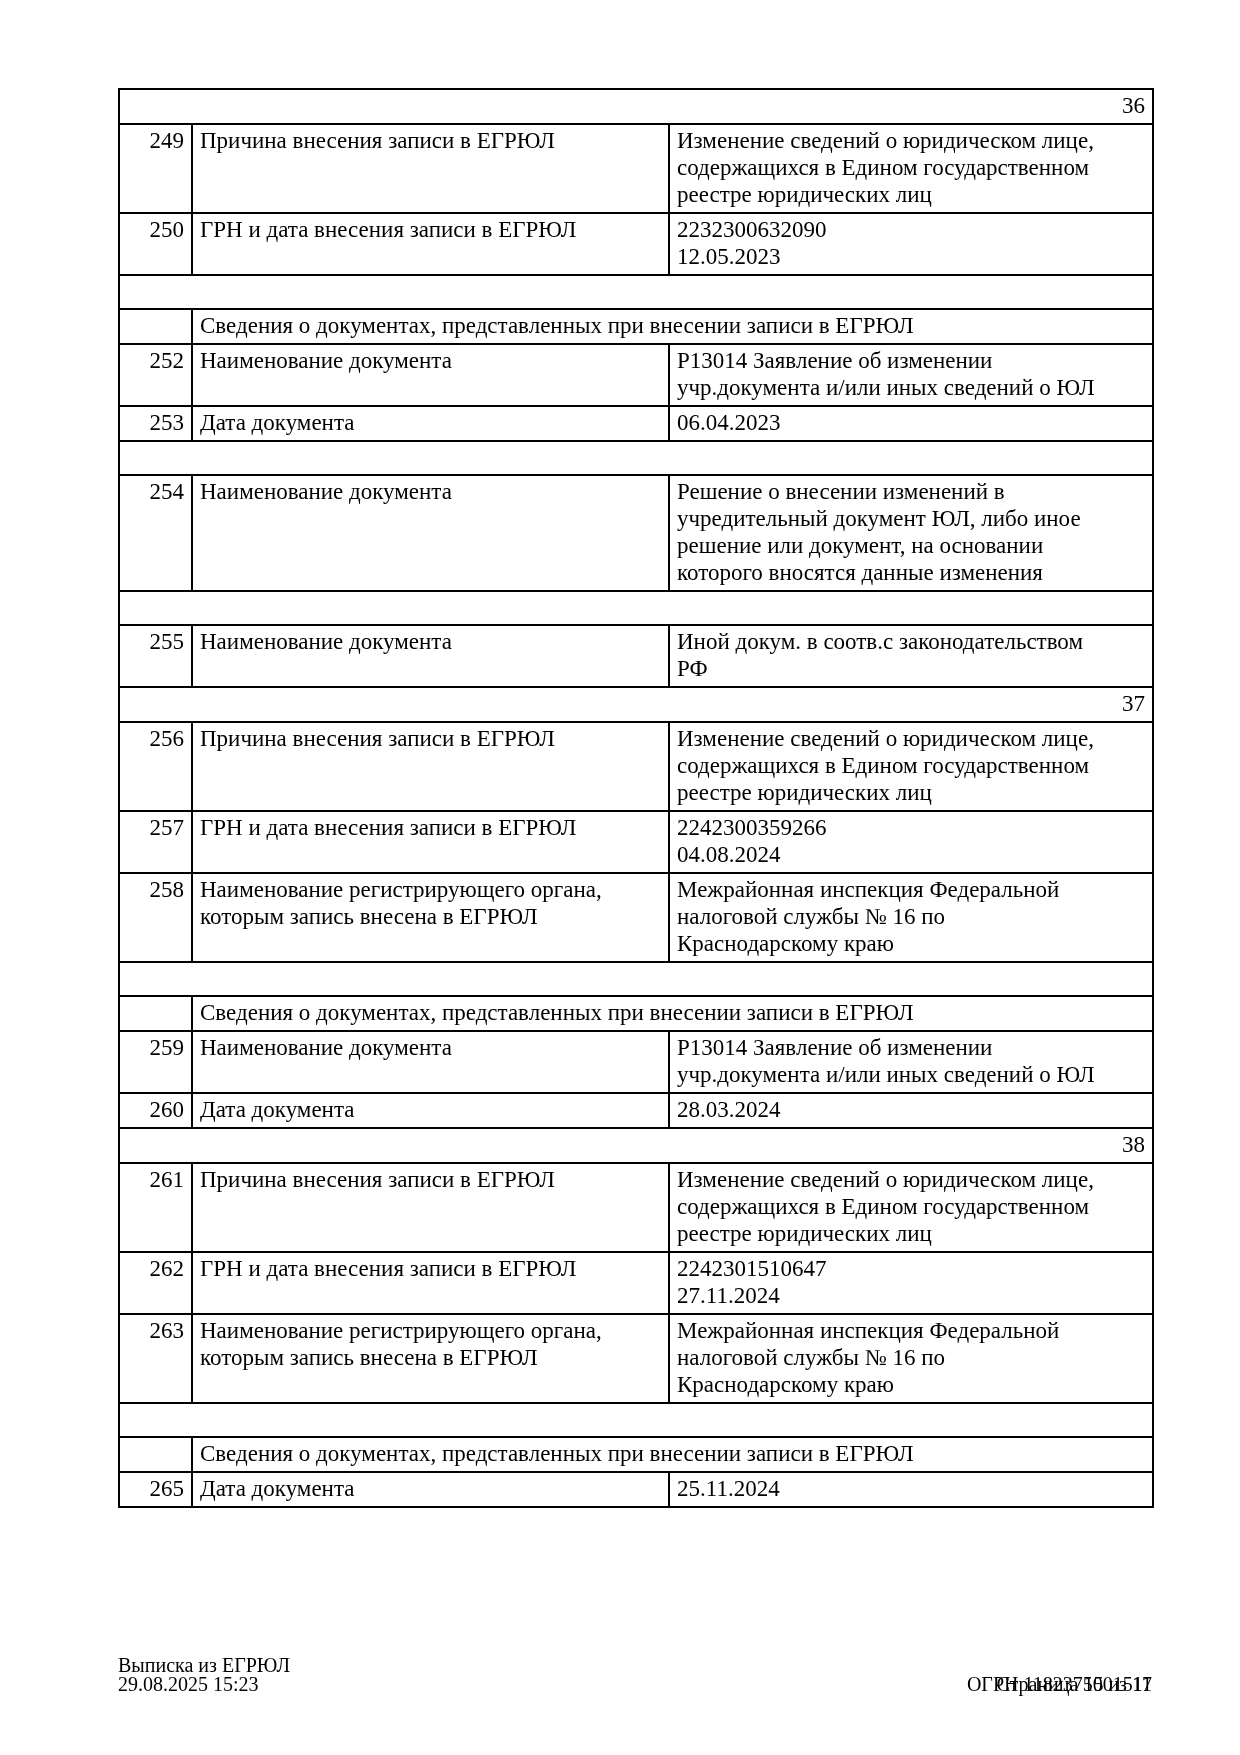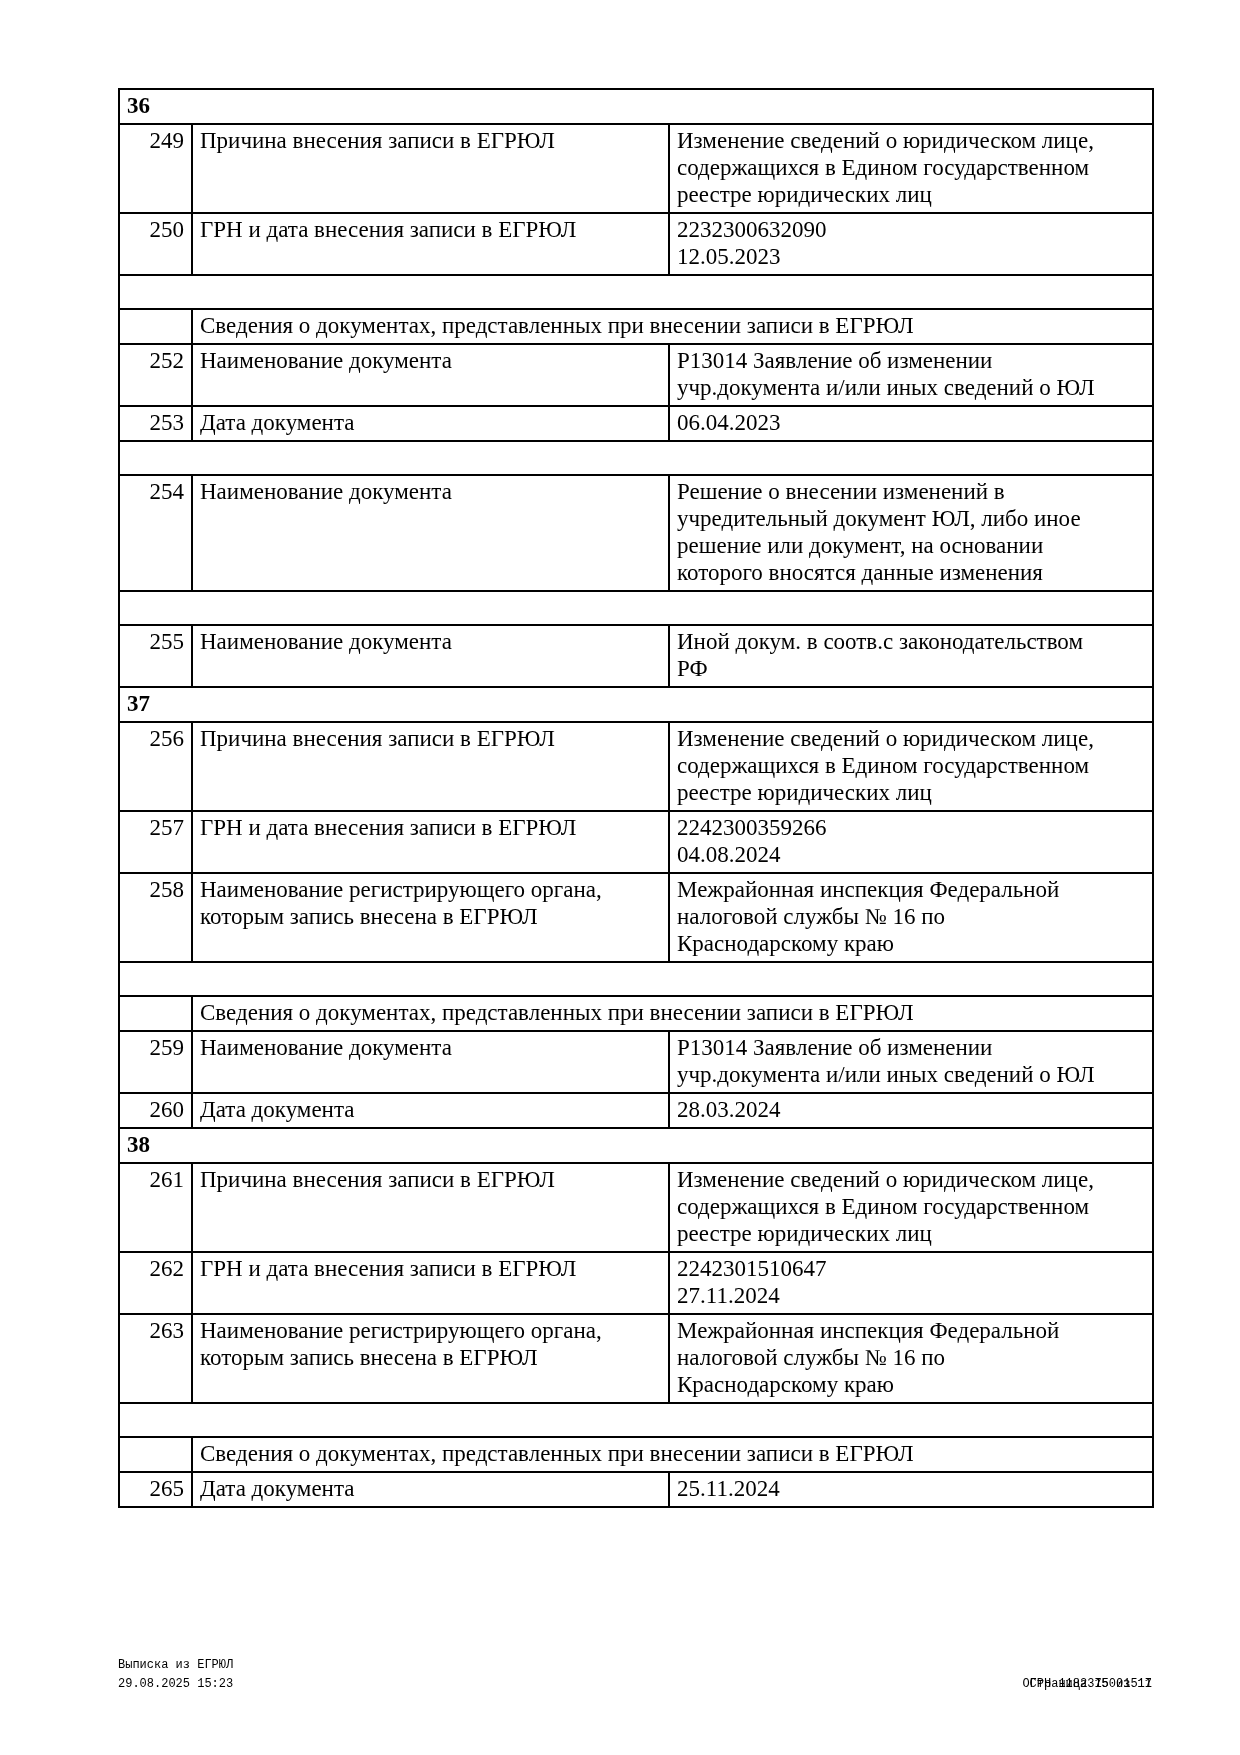--- a/index.html
+++ b/index.html
@@ -31,38 +31,37 @@
     padding: 2px 7px 4px 7px;
     white-space: pre-line;
     overflow: hidden;
   }
   td.num-cell {
     text-align: right;
     padding-left: 2px;
     padding-right: 2px;
   }
   td.section-cell {
-    text-align: left;
-    font-weight: bold;
+    text-align: right;
+    font-weight: normal;
     padding-top: 2px;
     padding-bottom: 3px;
   }
   td.spacer-cell {
     height: 34px;
     padding: 0;
   }
   td.subheader-cell { }
   .footer {
     position: absolute;
     left: 118px;
     top: 1656px;
     width: 1034px;
-    font-size: 12px;
+    font-size: 20px;
     line-height: 19px;
-    font-family: Liberation Mono, monospace;
   }
   .footer-left div { white-space: nowrap; }
   .footer-center {
     position: absolute;
     top: 19px;
     left: 0;
     width: 100%;
     text-align: right;
   }
   .footer-right {

